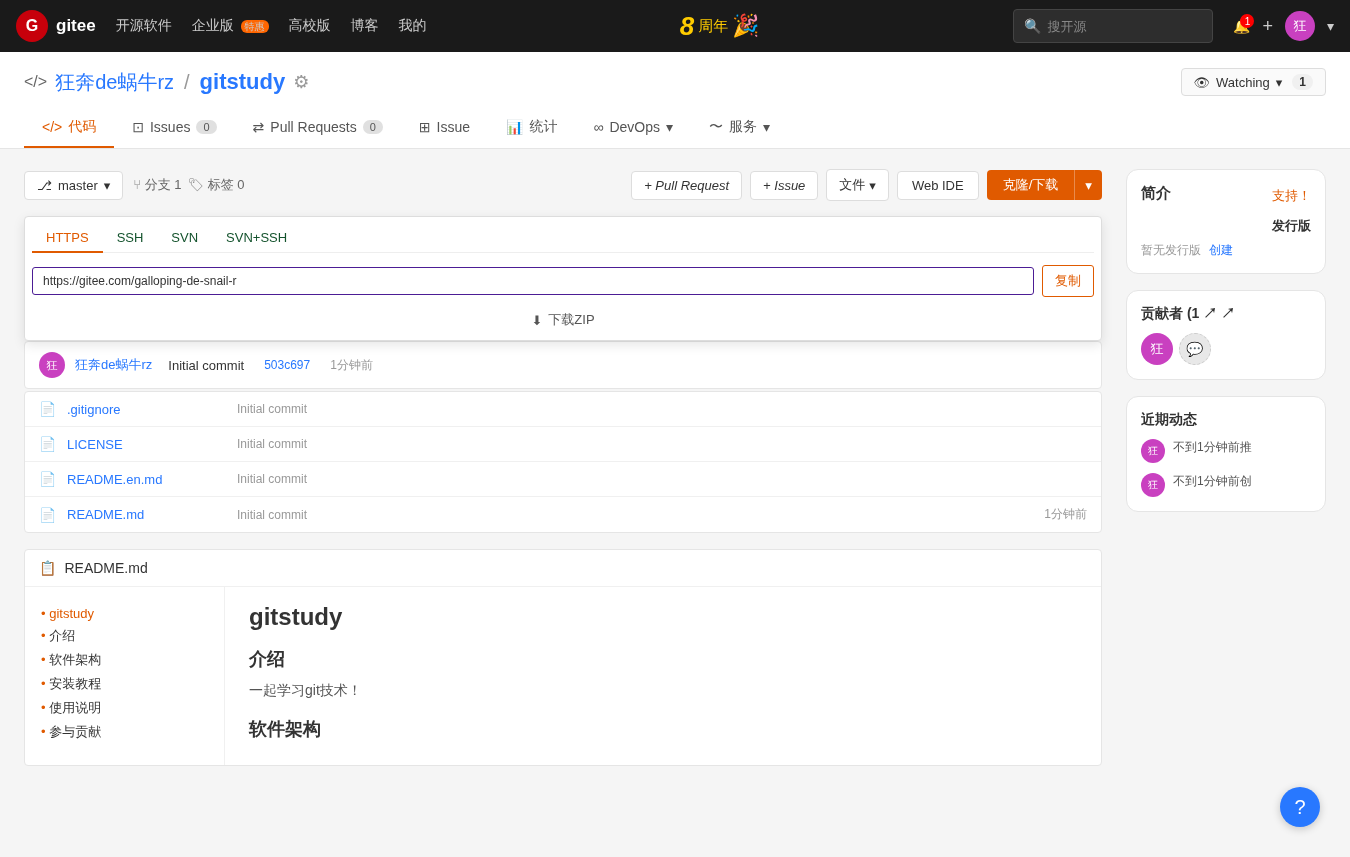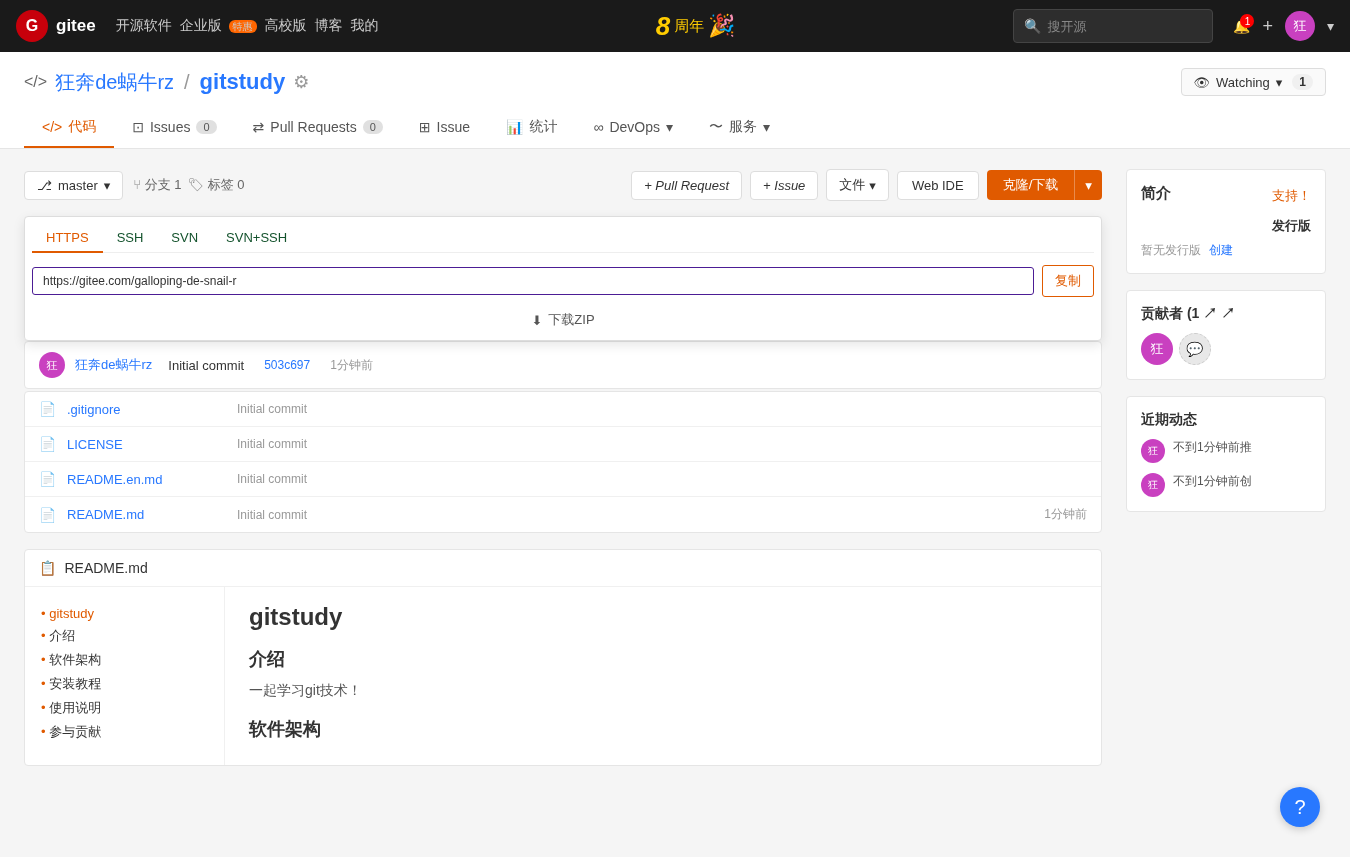--- a/index.html
+++ b/index.html
@@ -2,21 +2,21 @@
 <html><head>
   <meta charset="utf-8">
   <style>
     * { box-sizing: border-box; margin: 0; padding: 0; }
     body { font-family: -apple-system, BlinkMacSystemFont, "Segoe UI", Arial, sans-serif; font-size: 14px; background: #f5f5f5; color: #333; }
 
     
     .header { background: #1a1a1a; height: 52px; display: flex; align-items: center; padding: 0 16px; gap: 20px; position: relative; z-index: 100; }
     .header-logo { display: flex; align-items: center; gap: 8px; color: #fff; font-size: 18px; font-weight: bold; }
     .logo-circle { width: 32px; height: 32px; background: #c7000b; border-radius: 50%; display: flex; align-items: center; justify-content: center; color: #fff; font-size: 16px; font-weight: bold; }
-    .header-nav { display: flex; align-items: center; gap: 8px; color: #ccc; font-size: 14px; }
+    .header-nav { display: flex; align-items: center; gap: 20px; color: #ccc; font-size: 14px; }
     .header-nav span { cursor: pointer; color: #ccc; }
     .special-badge { background: #ff6600; color: #fff; font-size: 10px; padding: 1px 4px; border-radius: 6px; margin-left: 3px; }
     .header-center { flex: 1; display: flex; align-items: center; justify-content: center; }
     .anniversary-badge { display: flex; align-items: center; gap: 4px; }
     .anniversary-text { color: #ffcc00; font-size: 22px; font-weight: bold; }
     .search-box { background: #2d2d2d; border: 1px solid #444; border-radius: 4px; display: flex; align-items: center; padding: 0 10px; height: 34px; min-width: 200px; }
     .search-box input { background: transparent; border: none; outline: none; color: #ccc; font-size: 13px; width: 150px; }
     .search-box input::placeholder { color: #888; }
     .header-actions { display: flex; align-items: center; gap: 12px; }
     .bell-btn { position: relative; color: #ccc; cursor: pointer; }
@@ -94,21 +94,21 @@
     .readme-toc ul { list-style: none; padding: 0; }
     .readme-toc li { padding: 3px 0; font-size: 13px; color: #333; cursor: pointer; }
     .readme-toc li.active { color: #e05a00; }
     .readme-toc li::before { content: "• "; color: #e05a00; }
     .readme-content { flex: 1; padding: 16px 24px; }
     .readme-content h1 { font-size: 24px; margin-bottom: 16px; color: #333; }
     .readme-content h2 { font-size: 18px; margin: 16px 0 8px; color: #333; font-weight: 600; }
     .readme-content p { color: #555; line-height: 1.6; }
 
     
-    .sidebar-section { background: #fff; border: 1px solid #e5e5e5; border-radius: 4px; padding: 14px; margin-bottom: 16px; }
+    .sidebar-section { background: #fff; border: 1px solid #e5e5e5; border-radius: 12px; padding: 14px; margin-bottom: 16px; }
     .sidebar-title { font-weight: 600; font-size: 14px; color: #333; margin-bottom: 10px; }
     .contributors-list { display: flex; flex-wrap: wrap; gap: 6px; }
     .contributor-avatar { width: 32px; height: 32px; border-radius: 50%; background: #c940c0; display: flex; align-items: center; justify-content: center; color: #fff; font-size: 13px; cursor: pointer; }
     .contributor-comment { width: 32px; height: 32px; border-radius: 50%; background: #e8e8e8; display: flex; align-items: center; justify-content: center; color: #999; font-size: 14px; cursor: pointer; border: 1px dashed #ccc; }
     .activity-list { display: flex; flex-direction: column; gap: 10px; }
     .activity-item { display: flex; align-items: flex-start; gap: 8px; }
     .activity-avatar { width: 24px; height: 24px; border-radius: 50%; background: #c940c0; display: flex; align-items: center; justify-content: center; color: #fff; font-size: 10px; flex-shrink: 0; }
     .activity-text { font-size: 12px; color: #555; line-height: 1.4; }
     .help-btn { width: 40px; height: 40px; border-radius: 50%; background: #2878ff; display: flex; align-items: center; justify-content: center; color: #fff; font-size: 20px; cursor: pointer; position: fixed; bottom: 30px; right: 30px; box-shadow: 0 2px 8px rgba(0,0,0,0.2); }
 

